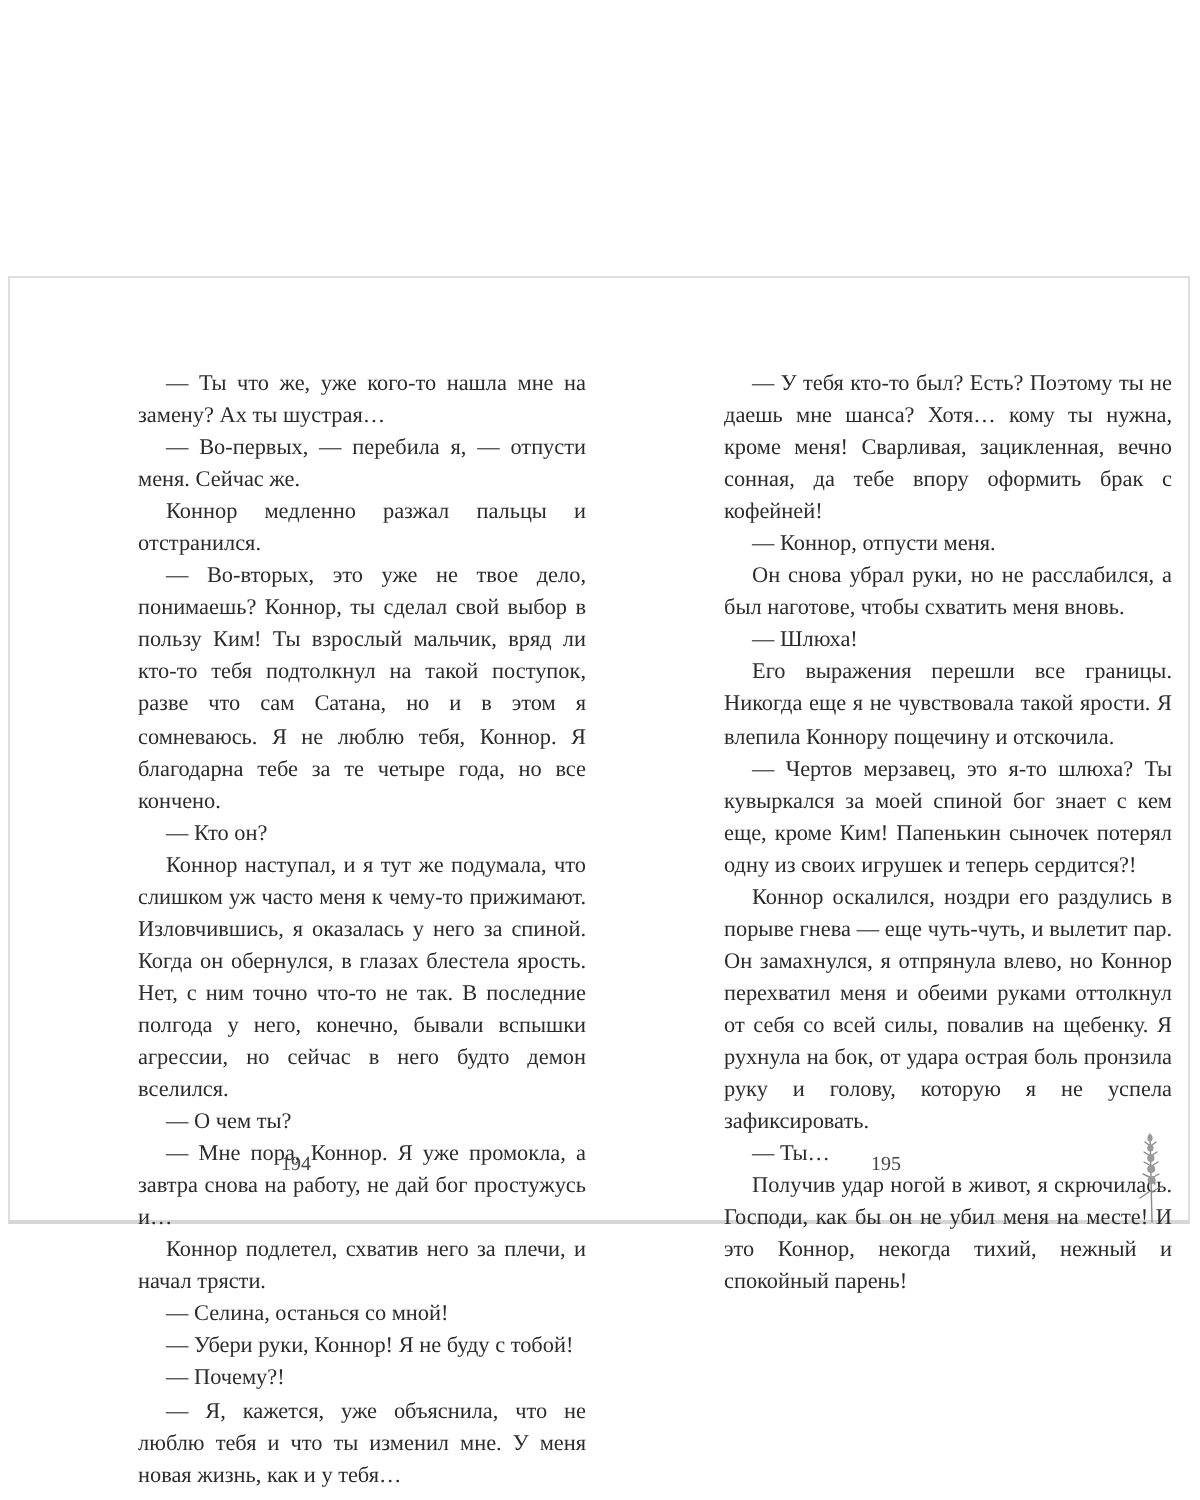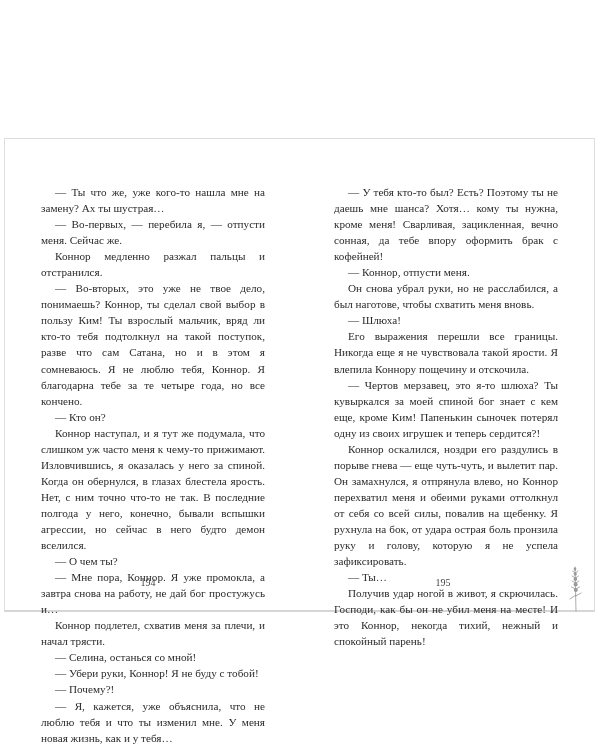--- a/index.html
+++ b/index.html
@@ -8,21 +8,21 @@
     font-family: "Liberation Serif", "DejaVu Serif", serif;
   }
   .spread {
     position: absolute; left: 4px; top: 138px; width: 591px; height: 474px;
     border: 1px solid #dedede; border-bottom: 2px solid #d6d6d6; box-sizing: border-box;
     background: #ffffff;
   }
   .page-text {
     position: absolute; top: 184px; width: 224px;
     font-size: 11.2px; line-height: 16.05px; color: #2b2b2b;
-    text-align: justify; hyphens: auto;
+    text-align: justify; hyphens: auto; margin-left: 28px;
   }
   .page-text.left { left: 41px; }
   .page-text.right { left: 334px; }
   .page-text p { margin: 0; text-indent: 14px; }
   .page-num {
     position: absolute; top: 577px; font-size: 10px; color: #444; width: 30px; text-align: center;
     font-family: "Liberation Serif", serif;
   }
   .page-num.left { left: 133px; }
   .page-num.right { left: 428px; }
@@ -35,21 +35,21 @@
 
 <div class="page-text left">
   <p>— Ты что же, уже кого-то нашла мне на замену? Ах ты шустрая…</p>
   <p>— Во-первых, — перебила я, — отпусти меня. Сейчас же.</p>
   <p>Коннор медленно разжал пальцы и отстранился.</p>
   <p>— Во-вторых, это уже не твое дело, понимаешь? Коннор, ты сделал свой выбор в пользу Ким! Ты взрослый мальчик, вряд ли кто-то тебя подтолкнул на такой поступок, разве что сам Сатана, но и в этом я сомневаюсь. Я не люблю тебя, Коннор. Я благодарна тебе за те четыре года, но все кончено.</p>
   <p>— Кто он?</p>
   <p>Коннор наступал, и я тут же подумала, что слишком уж часто меня к чему-то прижимают. Изловчившись, я оказалась у него за спиной. Когда он обернулся, в глазах блестела ярость. Нет, с ним точно что-то не так. В последние полгода у него, конечно, бывали вспышки агрессии, но сейчас в него будто демон вселился.</p>
   <p>— О чем ты?</p>
   <p>— Мне пора, Коннор. Я уже промокла, а завтра снова на работу, не дай бог простужусь и…</p>
-  <p>Коннор подлетел, схватив меня за плечи, и начал трясти.</p>
+  <p>Коннор подлетел, схватив него за плечи, и начал трясти.</p>
   <p>— Селина, останься со мной!</p>
   <p>— Убери руки, Коннор! Я не буду с тобой!</p>
   <p>— Почему?!</p>
   <p>— Я, кажется, уже объяснила, что не люблю тебя и что ты изменил мне. У меня новая жизнь, как и у тебя…</p>
 </div>
 
 <div class="page-text right">
   <p>— У тебя кто-то был? Есть? Поэтому ты не даешь мне шанса? Хотя… кому ты нужна, кроме меня! Сварливая, зацикленная, вечно сонная, да тебе впору оформить брак с кофейней!</p>
   <p>— Коннор, отпусти меня.</p>
   <p>Он снова убрал руки, но не расслабился, а был наготове, чтобы схватить меня вновь.</p>

